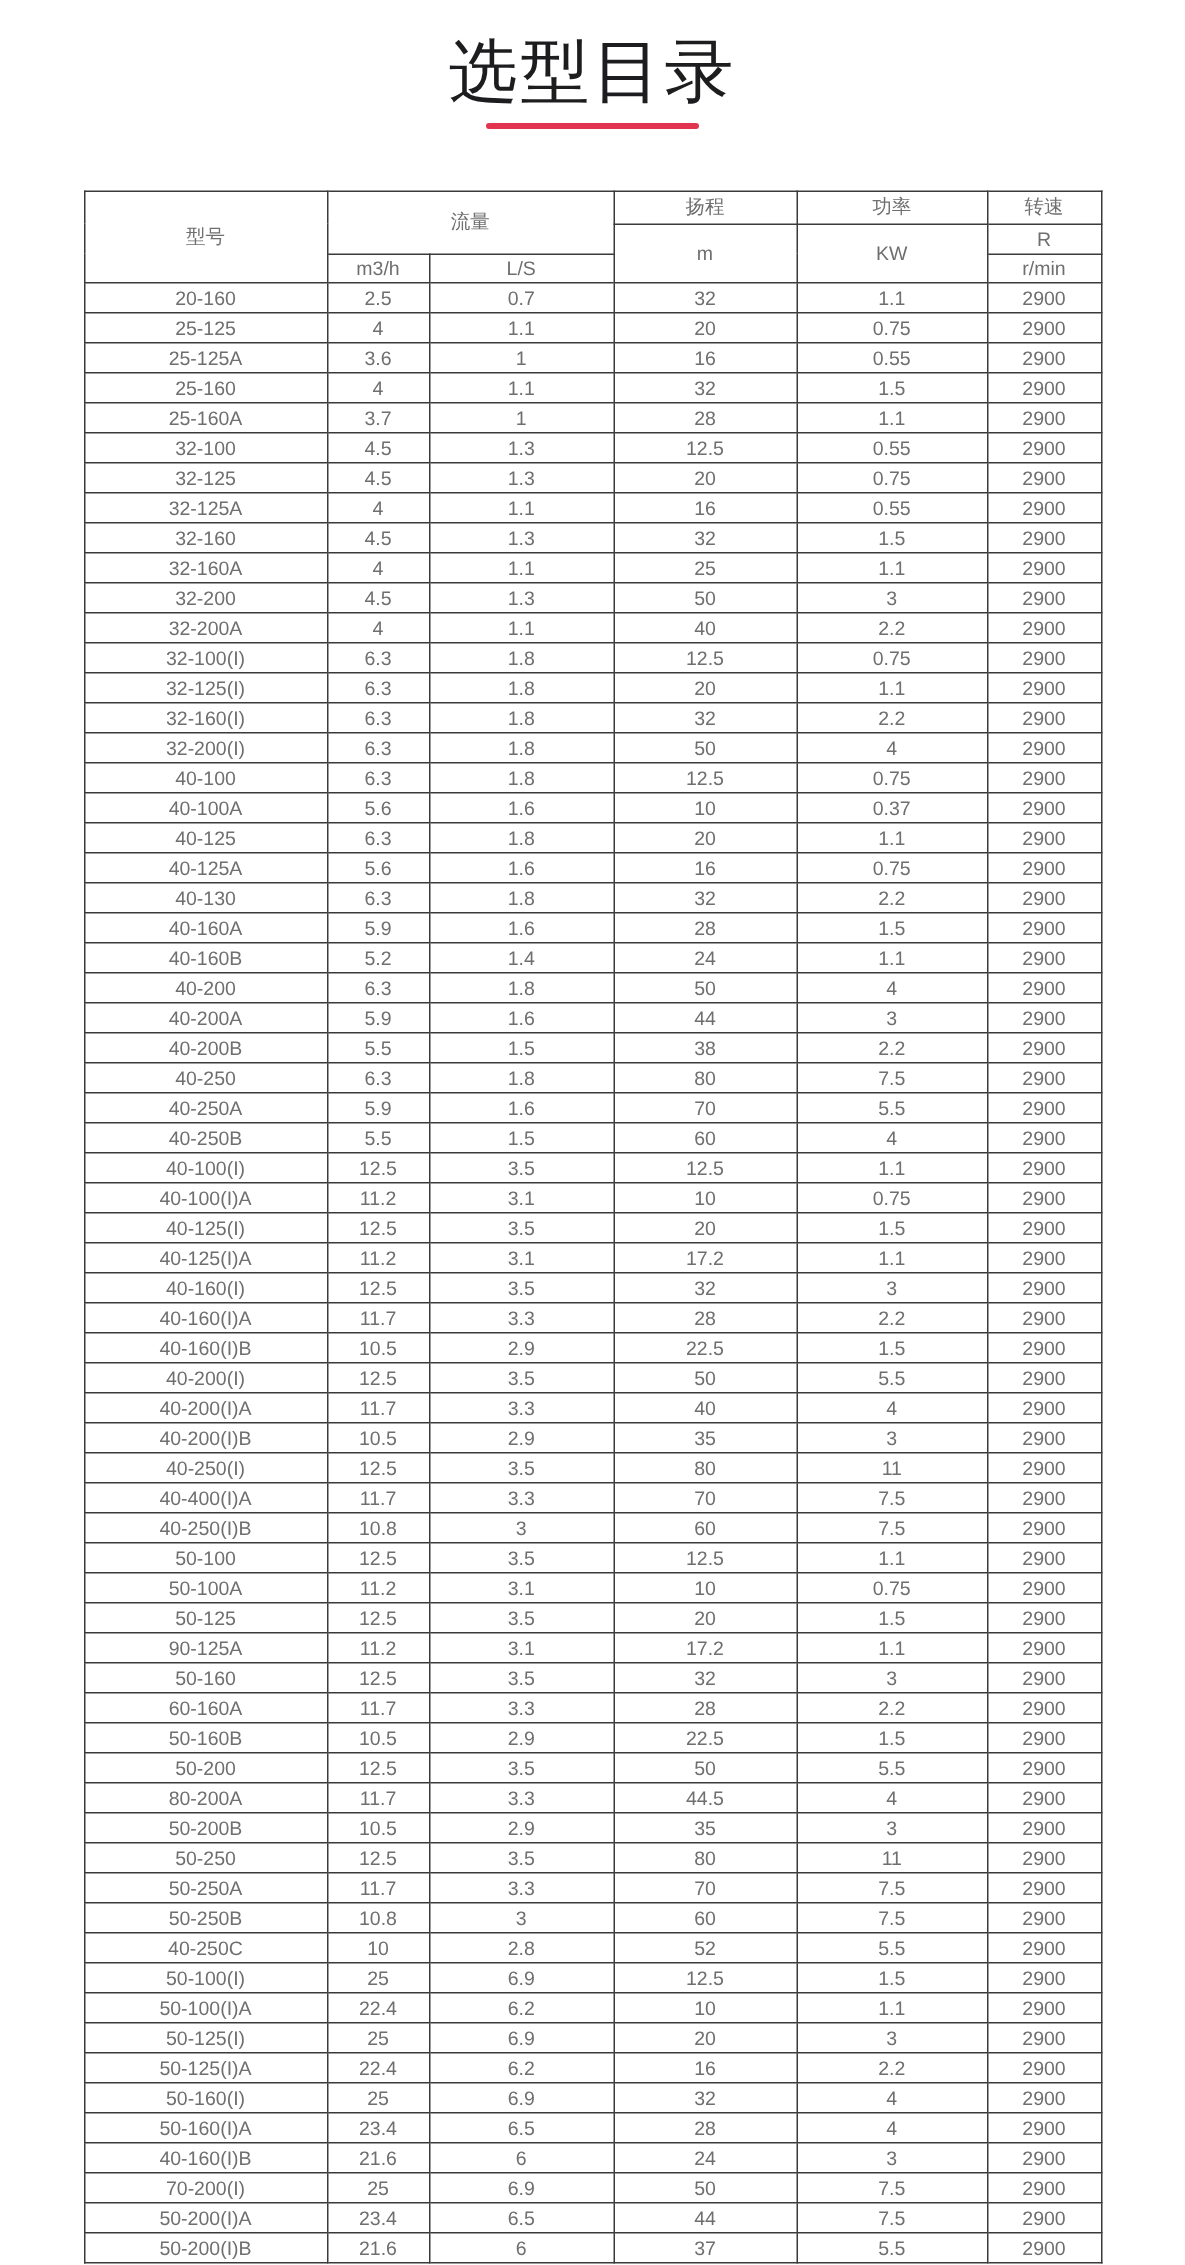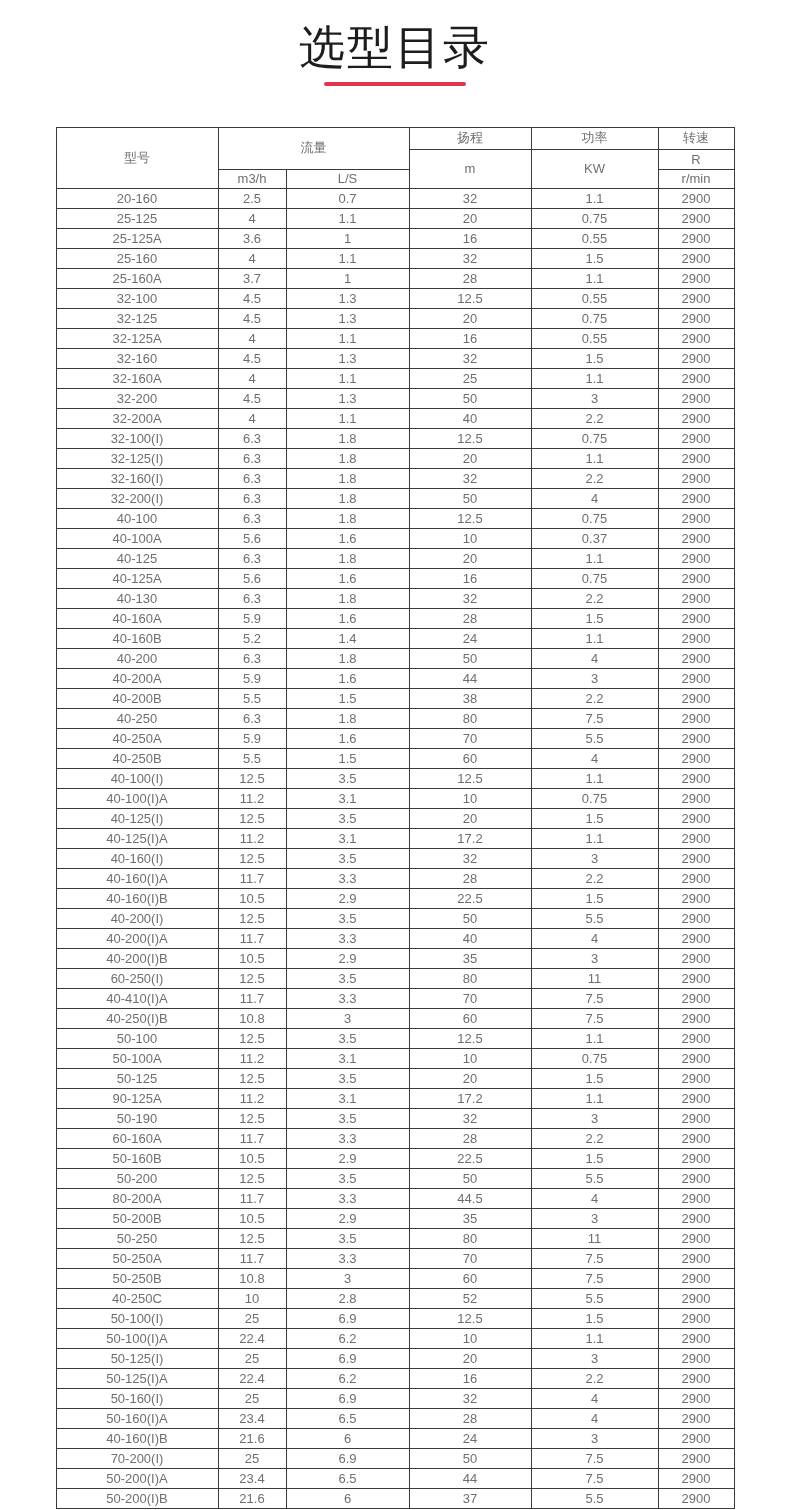--- a/index.html
+++ b/index.html
@@ -397,29 +397,29 @@
       </tr>
       <tr>
         <td>40-200(I)B</td>
         <td>10.5</td>
         <td>2.9</td>
         <td>35</td>
         <td>3</td>
         <td>2900</td>
       </tr>
       <tr>
-        <td>60-250(I)</td>
+        <td>40-250(I)</td>
         <td>12.5</td>
         <td>3.5</td>
         <td>80</td>
         <td>11</td>
         <td>2900</td>
       </tr>
       <tr>
-        <td>40-410(I)A</td>
+        <td>40-400(I)A</td>
         <td>11.7</td>
         <td>3.3</td>
         <td>70</td>
         <td>7.5</td>
         <td>2900</td>
       </tr>
       <tr>
         <td>40-250(I)B</td>
         <td>10.8</td>
         <td>3</td>
@@ -453,21 +453,21 @@
       </tr>
       <tr>
         <td>90-125A</td>
         <td>11.2</td>
         <td>3.1</td>
         <td>17.2</td>
         <td>1.1</td>
         <td>2900</td>
       </tr>
       <tr>
-        <td>50-190</td>
+        <td>50-160</td>
         <td>12.5</td>
         <td>3.5</td>
         <td>32</td>
         <td>3</td>
         <td>2900</td>
       </tr>
       <tr>
         <td>60-160A</td>
         <td>11.7</td>
         <td>3.3</td>

